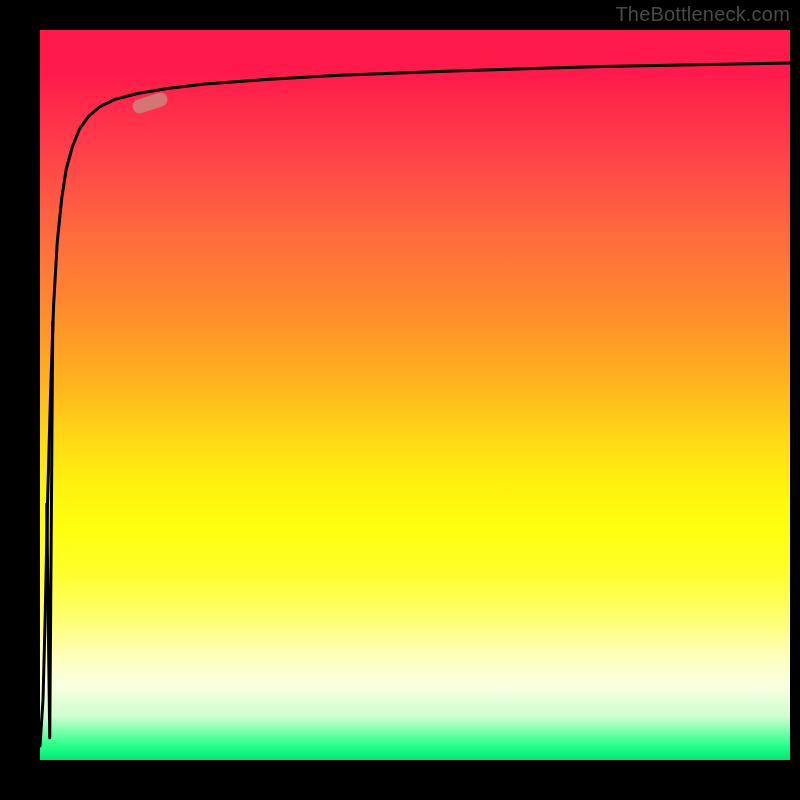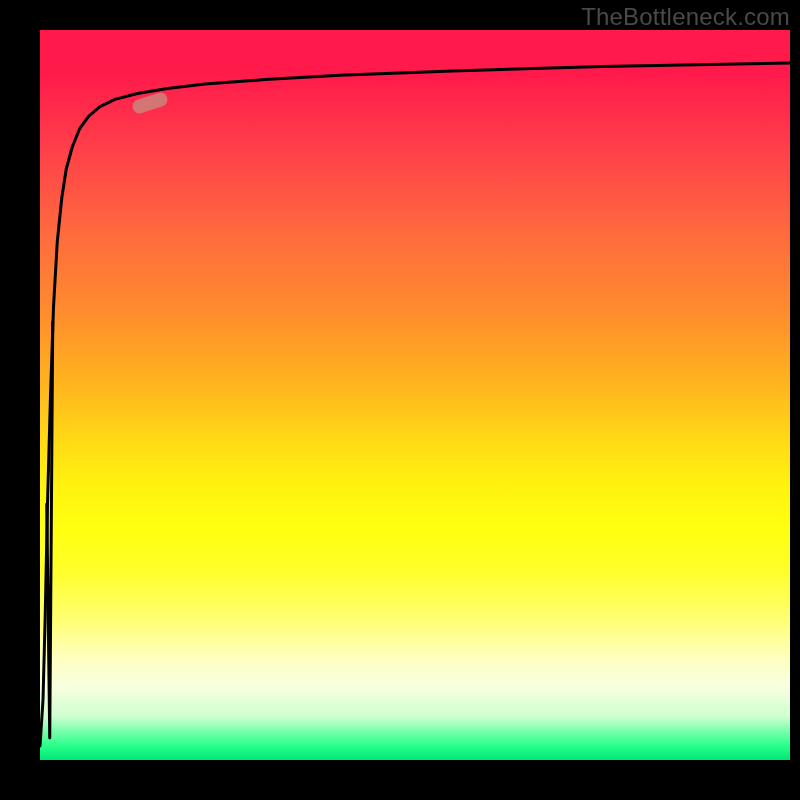--- a/index.html
+++ b/index.html
@@ -58,21 +58,21 @@
     background: rgba(200, 140, 130, 0.78);
     border-radius: 7px;
     transform-origin: center center;
     pointer-events: none;
   }
   .watermark {
     position: absolute;
     top: 3px;
     right: 10px;
     color: #4a4a4a;
-    font-size: 24px;
+    font-size: 20px;
     font-weight: 400;
     letter-spacing: 0.2px;
     font-family: Arial, Helvetica, sans-serif;
   }
 </style>
 </head>
 <body>
 
 <div class="frame">
 

